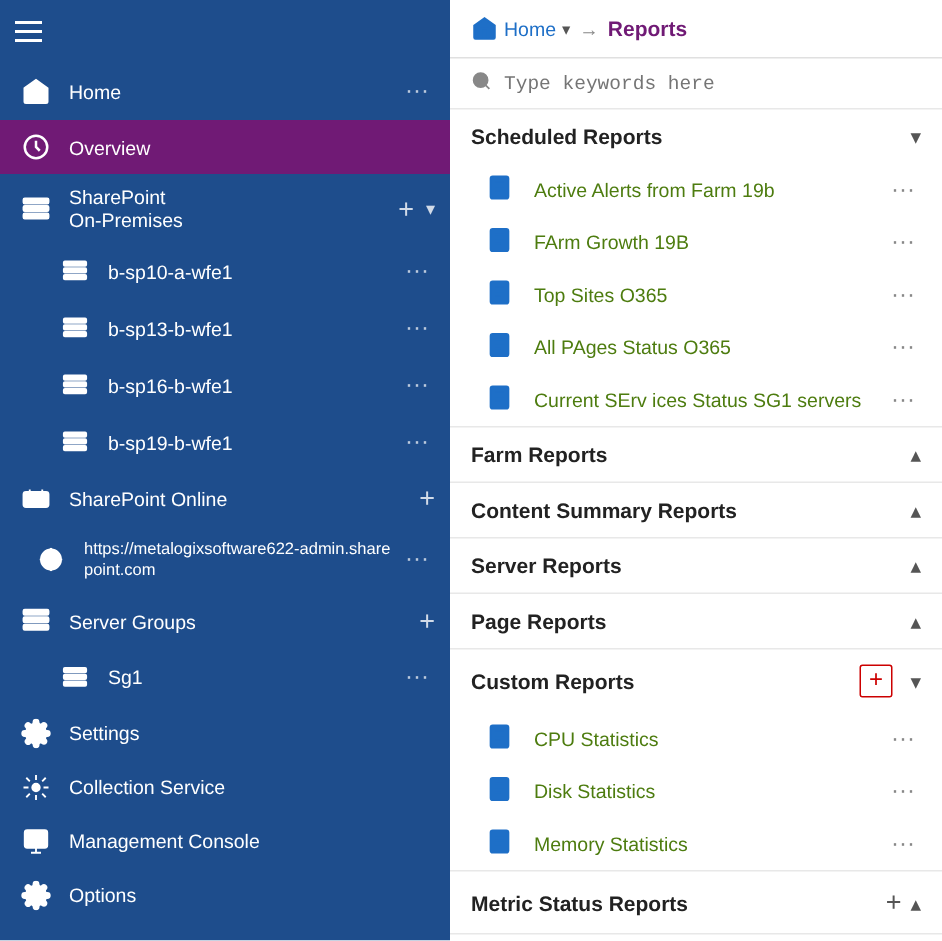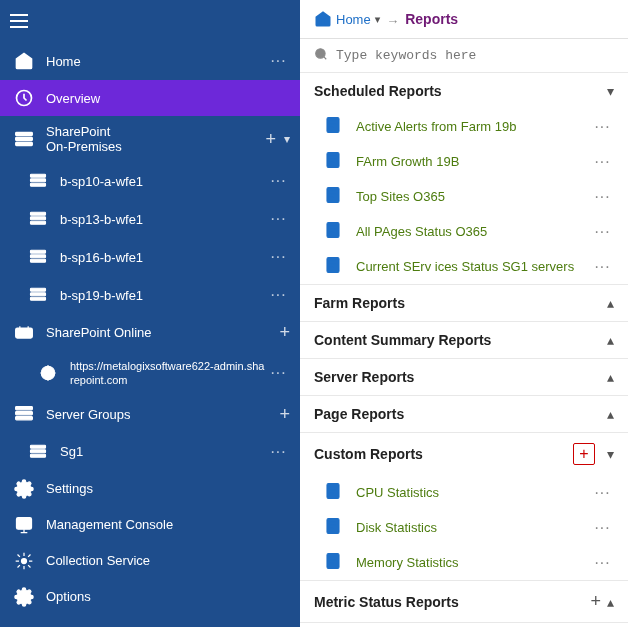--- a/index.html
+++ b/index.html
@@ -5,27 +5,27 @@
     * { box-sizing: border-box; margin: 0; padding: 0; }
     body { font-family: 'Segoe UI', Arial, sans-serif; font-size: 13px; display: flex; width: 628px; height: 627px; overflow: hidden; background: #fff; }
 
     
     .sidebar { width: 300px; min-width: 300px; background: #1e4d8c; display: flex; flex-direction: column; height: 627px; overflow-y: auto; }
     .sidebar-header { display: flex; align-items: center; padding: 14px 10px; color: #fff; }
     .hamburger { display: flex; flex-direction: column; gap: 4px; margin-right: 10px; cursor: pointer; }
     .hamburger span { display: block; width: 18px; height: 2px; background: #fff; }
 
     .nav-item { display: flex; align-items: center; padding: 8px 10px; color: #fff; cursor: pointer; position: relative; }
-    .nav-item.active { background: #6d28d9; }
+    .nav-item.active { background: #701a75; }
     .nav-item .icon { width: 28px; min-width: 28px; display: flex; align-items: center; justify-content: center; margin-right: 8px; }
     .nav-item .label { flex: 1; font-size: 13px; }
     .nav-item .more { font-size: 16px; color: rgba(255,255,255,0.7); padding: 2px 4px; }
     .nav-item .actions { display: flex; align-items: center; gap: 4px; }
 
-    .sub-item { padding-left: 24px; }
+    .sub-item { padding-left: 36px; }
     .sub-item .label { font-size: 13px; }
 
     
     svg { fill: currentColor; }
 
     
     .right-panel { flex: 1; display: flex; flex-direction: column; background: #fff; height: 627px; overflow-y: auto; }
     .breadcrumb-bar { display: flex; align-items: center; padding: 10px 14px; border-bottom: 1px solid #e0e0e0; background: #fff; }
     .breadcrumb-home { color: #1e6fc7; font-size: 13px; display: flex; align-items: center; gap: 4px; }
     .breadcrumb-arrow { color: #888; margin: 0 6px; }
@@ -154,21 +154,21 @@
       <svg width="20" height="20" viewBox="0 0 24 24" fill="none" stroke="currentColor" stroke-width="1.5">
         <rect x="2" y="6" width="20" height="12" rx="2"></rect>
         <path d="M2 10h20"></path>
         <path d="M7 6V4M17 6V4"></path>
       </svg>
     </div>
     <span class="label">SharePoint Online</span>
     <span style="font-size:18px;color:rgba(255,255,255,0.8)">+</span>
   </div>
 
-  <div class="nav-item sub-item" style="padding-left:34px">
+  <div class="nav-item sub-item" style="padding-left:20px">
     <div class="icon">
       <svg width="18" height="18" viewBox="0 0 24 24" fill="none" stroke="currentColor" stroke-width="1.5">
         <circle cx="12" cy="12" r="9"></circle>
         <path d="M2 12h20M12 2c-2.5 3-4 6.5-4 10s1.5 7 4 10M12 2c2.5 3 4 6.5 4 10s-1.5 7-4 10"></path>
       </svg>
     </div>
     <span class="label" style="font-size:11px;word-break:break-all;line-height:1.3">https://metalogixsoftware622-admin.sharepoint.com</span>
     <span class="more">···</span>
   </div>
 
@@ -197,42 +197,42 @@
   </div>
 
   <div class="nav-item">
     <div class="icon">
       <svg width="20" height="20" viewBox="0 0 24 24" fill="none" stroke="currentColor" stroke-width="1.5">
         <circle cx="12" cy="12" r="3"></circle>
         <path d="M19.4 15a1.65 1.65 0 00.33 1.82l.06.06a2 2 0 010 2.83 2 2 0 01-2.83 0l-.06-.06a1.65 1.65 0 00-1.82-.33 1.65 1.65 0 00-1 1.51V21a2 2 0 01-2 2 2 2 0 01-2-2v-.09A1.65 1.65 0 009 19.4a1.65 1.65 0 00-1.82.33l-.06.06a2 2 0 01-2.83-2.83l.06-.06A1.65 1.65 0 004.68 15a1.65 1.65 0 00-1.51-1H3a2 2 0 01-2-2 2 2 0 012-2h.09A1.65 1.65 0 004.6 9a1.65 1.65 0 00-.33-1.82l-.06-.06a2 2 0 012.83-2.83l.06.06A1.65 1.65 0 009 4.68a1.65 1.65 0 001-1.51V3a2 2 0 012-2 2 2 0 012 2v.09a1.65 1.65 0 001 1.51 1.65 1.65 0 001.82-.33l.06-.06a2 2 0 012.83 2.83l-.06.06A1.65 1.65 0 0019.4 9a1.65 1.65 0 001.51 1H21a2 2 0 012 2 2 2 0 01-2 2h-.09a1.65 1.65 0 00-1.51 1z"></path>
       </svg>
     </div>
     <span class="label">Settings</span>
+  </div>
+
+  <div class="nav-item">
+    <div class="icon">
+      <svg width="20" height="20" viewBox="0 0 24 24" fill="none" stroke="currentColor" stroke-width="1.5">
+        <circle cx="12" cy="12" r="3"></circle>
+        <path d="M12 2v4M12 18v4M4.22 4.22l2.83 2.83M16.95 16.95l2.83 2.83M2 12h4M18 12h4M4.22 19.78l2.83-2.83M16.95 7.05l2.83-2.83"></path>
+      </svg>
+    </div>
+    <span class="label">Collection Service</span>
   </div>
 
   <div class="nav-item">
     <div class="icon">
       <svg width="20" height="20" viewBox="0 0 24 24" fill="none" stroke="currentColor" stroke-width="1.5">
         <rect x="3" y="3" width="18" height="14" rx="2"></rect>
         <path d="M8 21h8M12 17v4"></path>
         <path d="M7 8l3 3-3 3"></path>
         <path d="M13 14h4"></path>
       </svg>
     </div>
     <span class="label">Management Console</span>
-  </div>
-
-  <div class="nav-item">
-    <div class="icon">
-      <svg width="20" height="20" viewBox="0 0 24 24" fill="none" stroke="currentColor" stroke-width="1.5">
-        <circle cx="12" cy="12" r="3"></circle>
-        <path d="M12 2v4M12 18v4M4.22 4.22l2.83 2.83M16.95 16.95l2.83 2.83M2 12h4M18 12h4M4.22 19.78l2.83-2.83M16.95 7.05l2.83-2.83"></path>
-      </svg>
-    </div>
-    <span class="label">Collection Service</span>
   </div>
 
   <div class="nav-item">
     <div class="icon">
       <svg width="20" height="20" viewBox="0 0 24 24" fill="none" stroke="currentColor" stroke-width="1.5">
         <circle cx="12" cy="12" r="3"></circle>
         <path d="M19.4 15a1.65 1.65 0 00.33 1.82l.06.06a2 2 0 010 2.83 2 2 0 01-2.83 0l-.06-.06a1.65 1.65 0 00-1.82-.33 1.65 1.65 0 00-1 1.51V21a2 2 0 01-4 0v-.09A1.65 1.65 0 009 19.4a1.65 1.65 0 00-1.82.33l-.06.06a2 2 0 01-2.83-2.83l.06-.06A1.65 1.65 0 004.68 15a1.65 1.65 0 00-1.51-1H3a2 2 0 010-4h.09A1.65 1.65 0 004.6 9a1.65 1.65 0 00-.33-1.82l-.06-.06a2 2 0 012.83-2.83l.06.06A1.65 1.65 0 009 4.68a1.65 1.65 0 001-1.51V3a2 2 0 014 0v.09a1.65 1.65 0 001 1.51 1.65 1.65 0 001.82-.33l.06-.06a2 2 0 012.83 2.83l-.06.06A1.65 1.65 0 0019.4 9a1.65 1.65 0 001.51 1H21a2 2 0 010 4h-.09a1.65 1.65 0 00-1.51 1z"></path>
       </svg>
     </div>
     <span class="label">Options</span>

